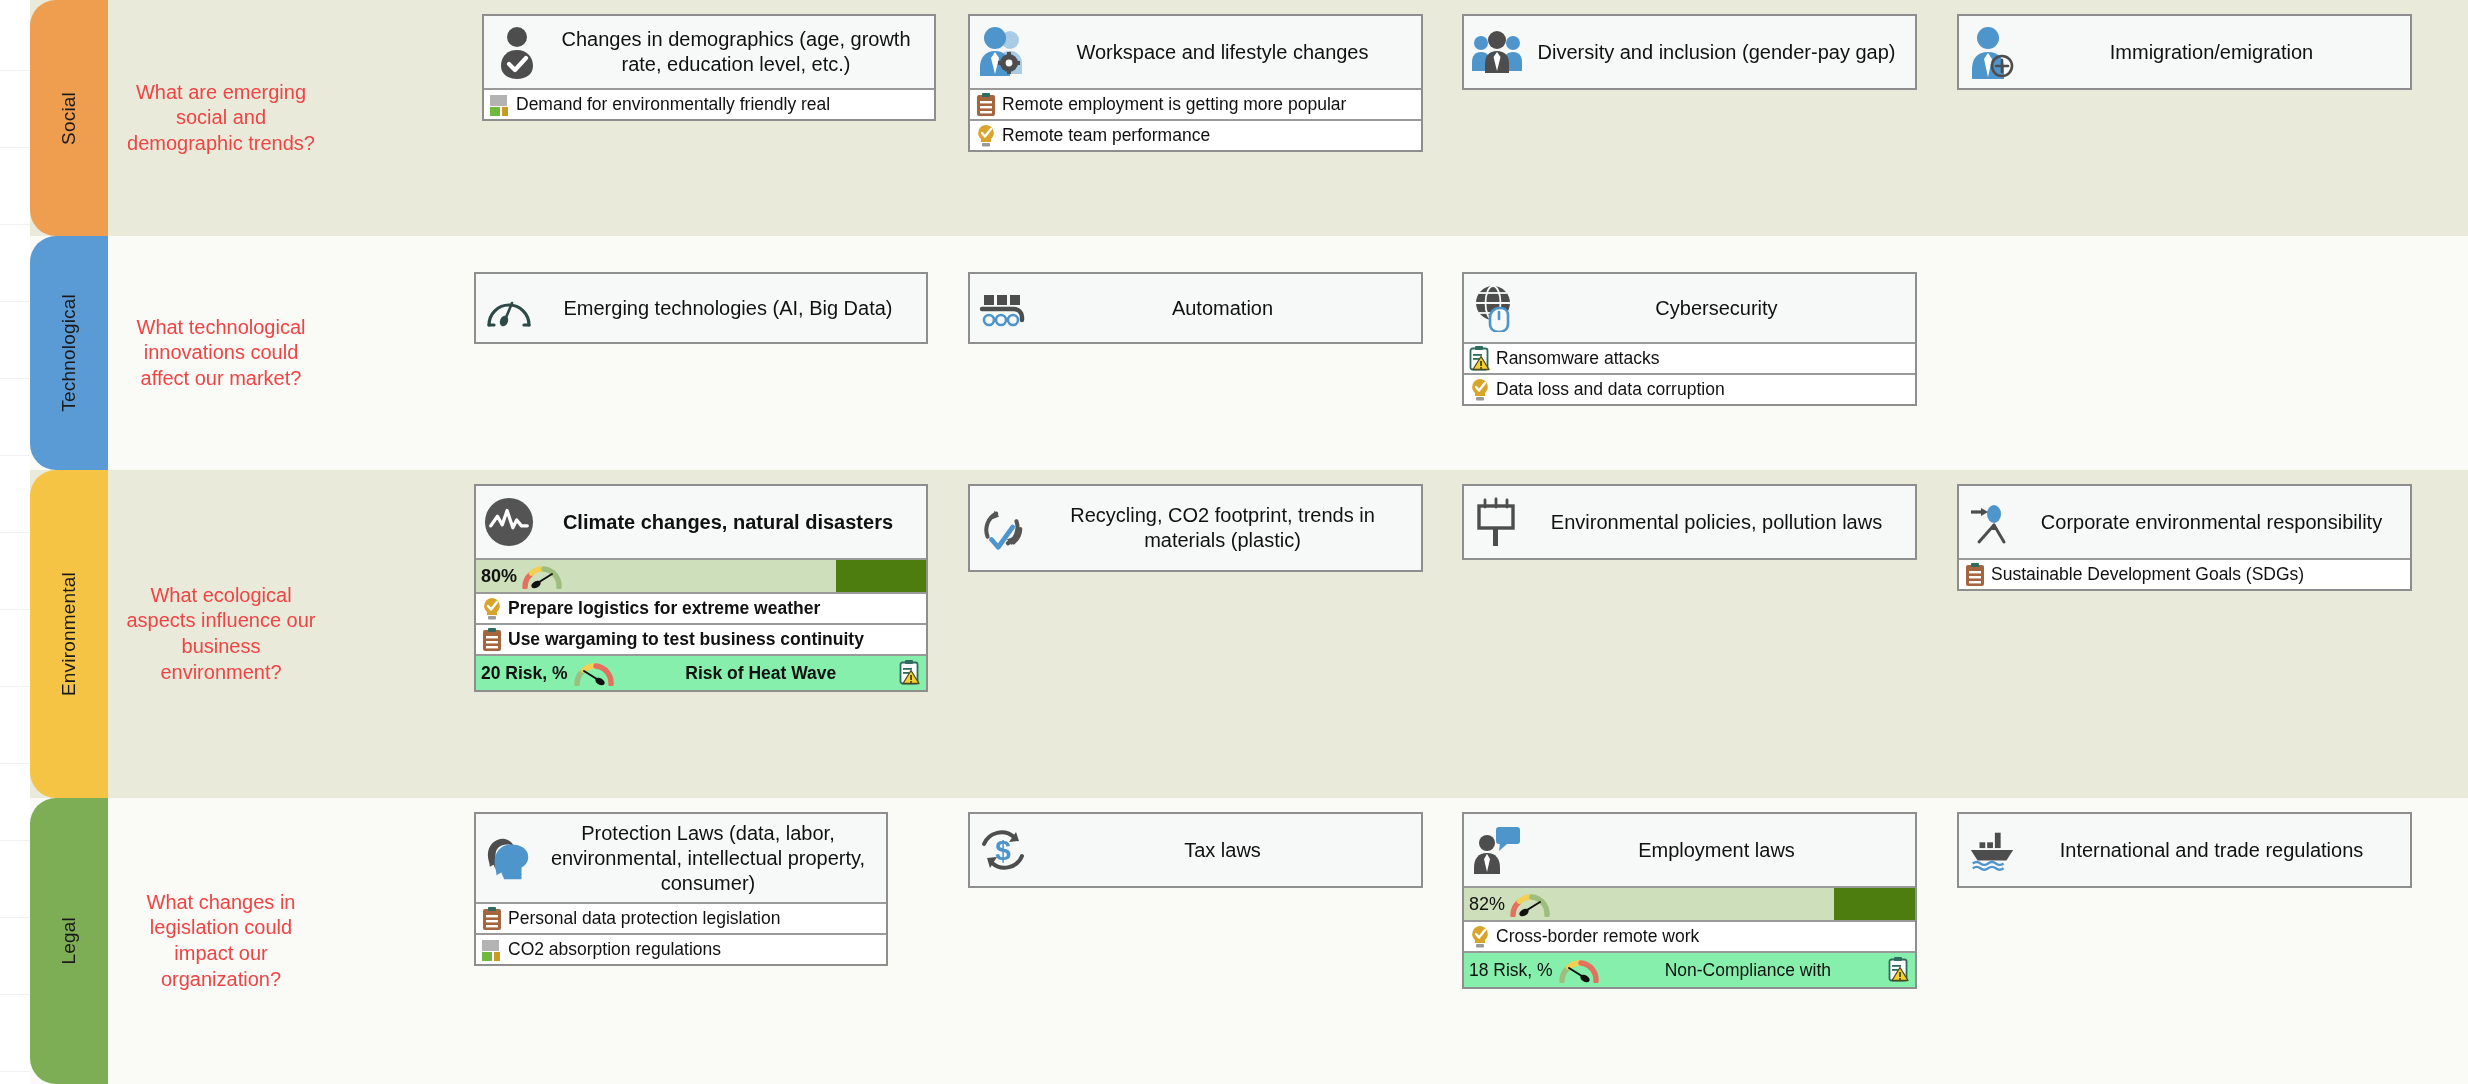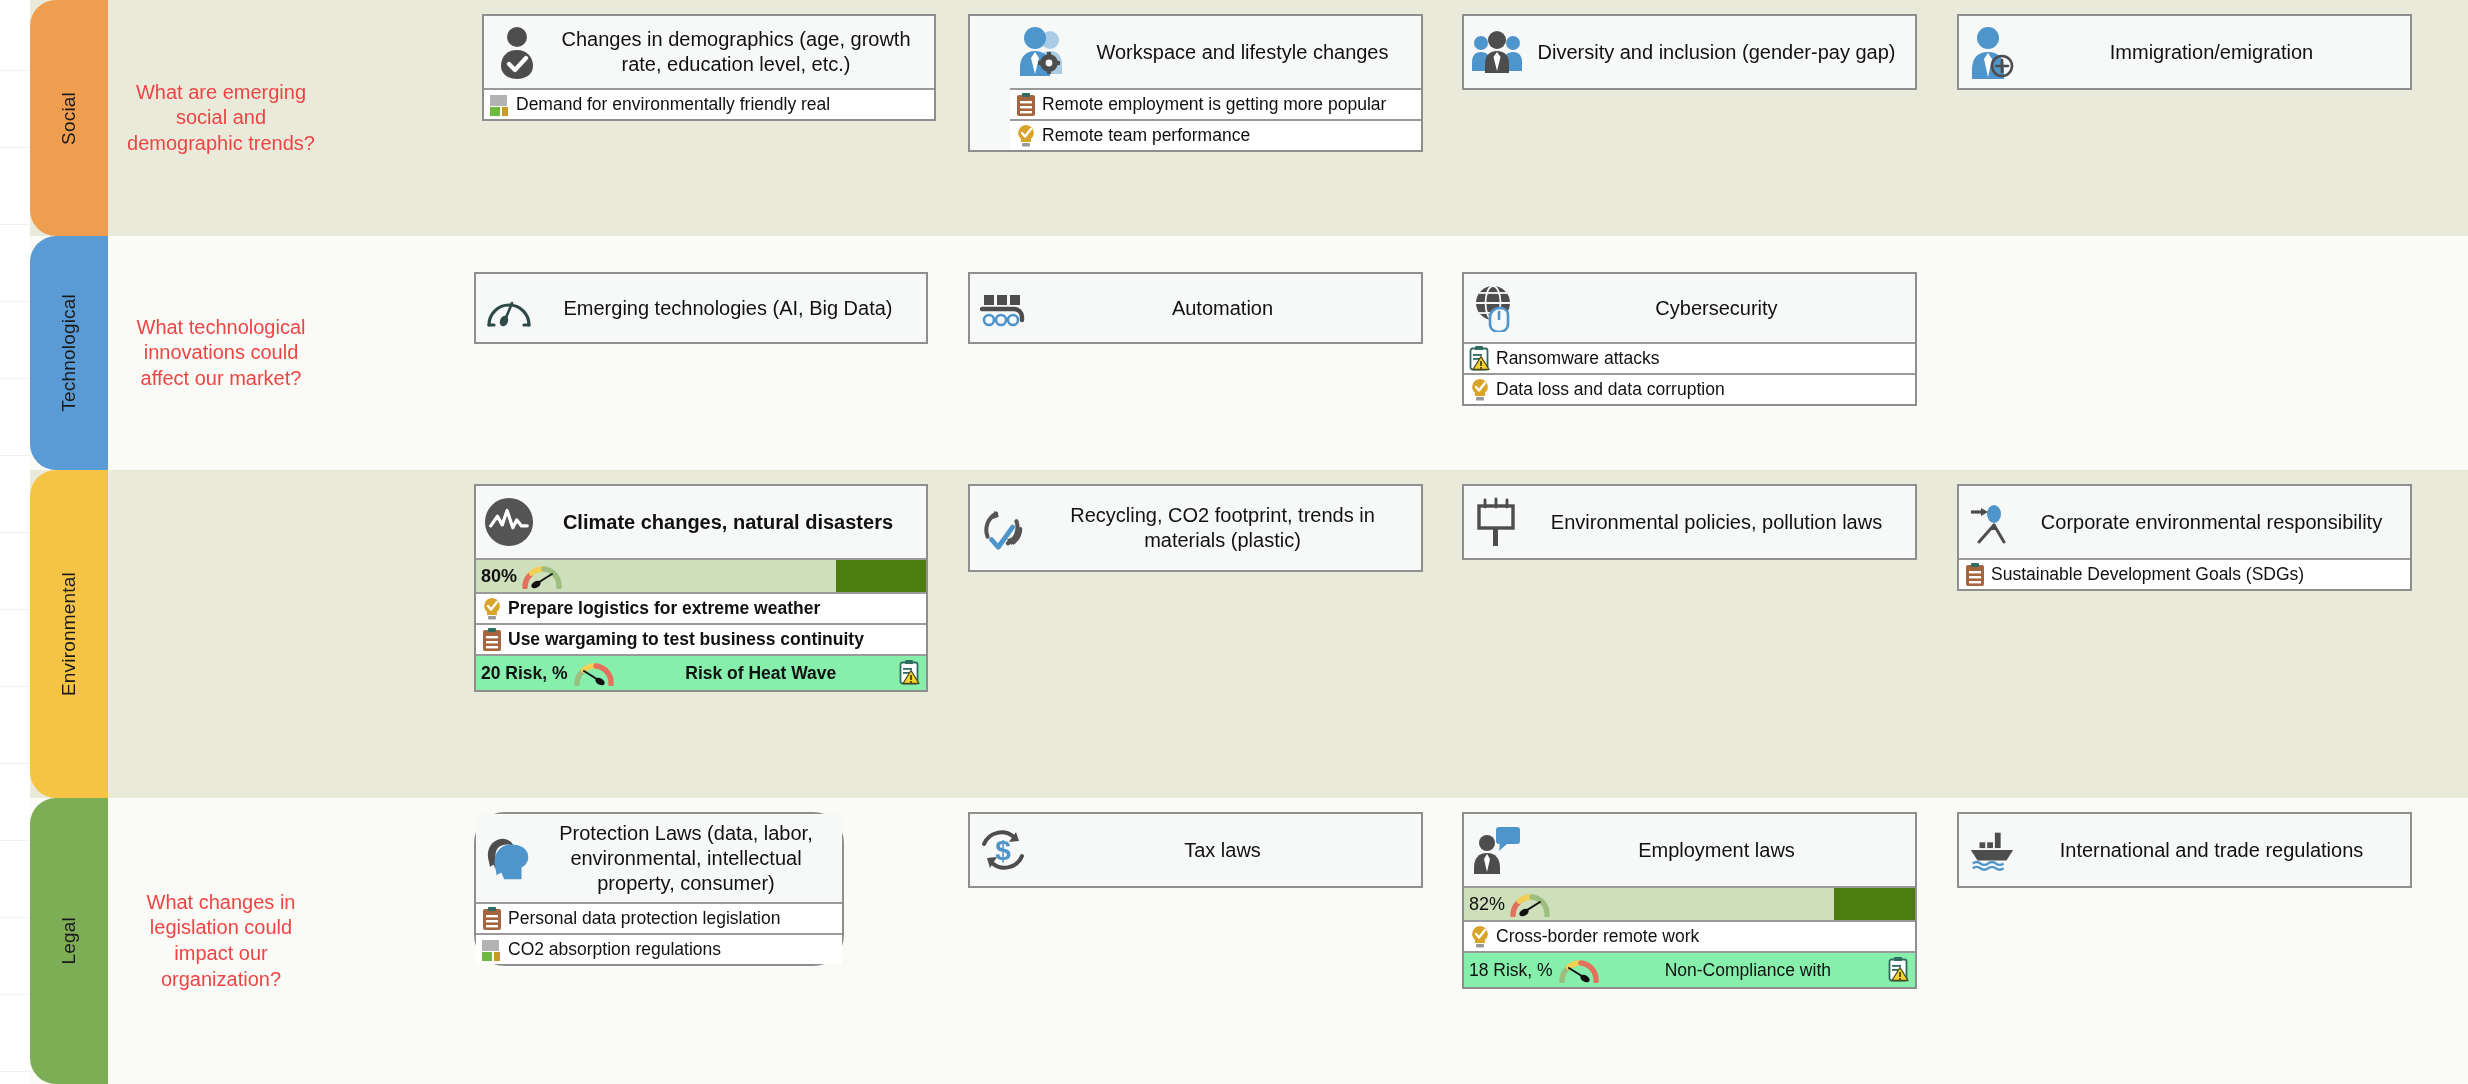--- a/index.html
+++ b/index.html
@@ -119,21 +119,21 @@
           <span class="sico">
             <svg width="22" height="24" viewBox="0 0 22 24">
               <rect x="1" y="2" width="17" height="11" fill="#B3B3B3"></rect>
               <rect x="1" y="14" width="10" height="9" fill="#6FB93F"></rect>
               <rect x="13" y="14" width="6" height="9" fill="#C99B22"></rect>
             </svg>
           </span>
           <span class="stext">Demand for environmentally friendly real</span>
         </div>
       </div>
-      <div class="card" style="left: 968px; top: 14px; width: 455px; padding-left: 40px;">
+      <div class="card" style="left: 968px; top: 14px; width: 455px;">
         <div class="card-head" style="min-height: 72px;">
           <span class="card-ico">
             <svg width="50" height="52" viewBox="0 0 50 52">
               <circle cx="32" cy="14" r="9" fill="#A8CBE6"></circle>
               <path d="M32 25c-8 0-12 6-12 13v10h24V38c0-7-4-13-12-13z" fill="#A8CBE6"></path>
               <circle cx="17" cy="12" r="11" fill="#4E95CB"></circle>
               <path d="M17 25C7 25 2 32 2 41v9h30v-9c0-9-5-16-15-16z" fill="#4E95CB"></path>
               <path d="M17 26l4 6-4 16-4-16z" fill="#fff"></path>
               <g transform="translate(22,28)">
                 <circle cx="9" cy="9" r="9" fill="#4D4D4D"></circle>
@@ -283,20 +283,21 @@
           </span>
           <span class="stext">Data loss and data corruption</span>
         </div>
       </div>
     </div>
     <div class="row alt" style="top: 470px; height: 328px;">
       <div class="row-bg"></div>
       <div class="cat-tab" style="background: rgb(246, 196, 69);">
         <span class="cat-label">Environmental</span>
       </div>
+      <div class="question">What ecological aspects influence our business environment?</div>
       <div class="card" style="left: 474px; top: 14px; width: 454px; font-weight: bold;">
         <div class="card-head" style="min-height: 72px;">
           <span class="card-ico">
             <svg width="52" height="52" viewBox="0 0 52 52">
               <circle cx="26" cy="26" r="25" fill="#545454"></circle>
               <path d="M7 30l7-10 5 9 5-15 6 18 4-8 5 6h6" fill="none" stroke="#fff" stroke-width="3.4" stroke-linejoin="round" stroke-linecap="round"></path>
             </svg>
           </span>
           <span class="card-title">Climate changes, natural disasters</span>
         </div>
@@ -422,21 +423,21 @@
           <span class="stext">Sustainable Development Goals (SDGs)</span>
         </div>
       </div>
     </div>
     <div class="row plain" style="top: 798px; height: 286px;">
       <div class="row-bg"></div>
       <div class="cat-tab" style="background: rgb(125, 174, 85);">
         <span class="cat-label">Legal</span>
       </div>
       <div class="question">What changes in legislation could impact our organization?</div>
-      <div class="card" style="left: 474px; top: 14px; width: 370px; border-radius: 31px;">
+      <div class="card" style="left: 474px; top: 14px; width: 414px;">
         <div class="card-head" style="min-height: 88px;">
           <span class="card-ico">
             <svg width="52" height="52" viewBox="0 0 52 52">
               <path d="M20 6C11 6 4 13 4 23c0 5 2 8 2 12l4-2 2 5V23c0-7 5-11 12-11 3 0 6 1 8 3-3-6-8-9-12-9z" fill="#4D4D4D"></path>
               <path d="M28 12c-10 0-17 8-17 18 0 6 2 9 2 14l5-3 3 7h18V36c4-2 7-6 7-11 0-8-7-13-18-13z" fill="#4E95CB"></path>
             </svg>
           </span>
           <span class="card-title">Protection Laws (data, labor, environmental, intellectual property, consumer)</span>
         </div>
         <div class="sub">

